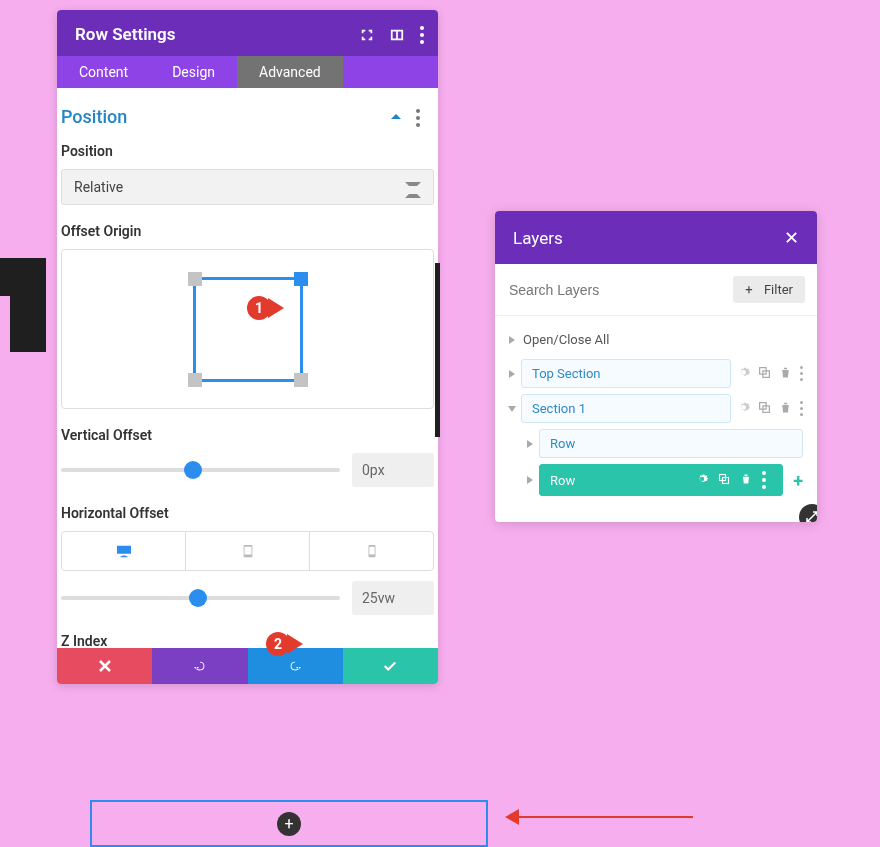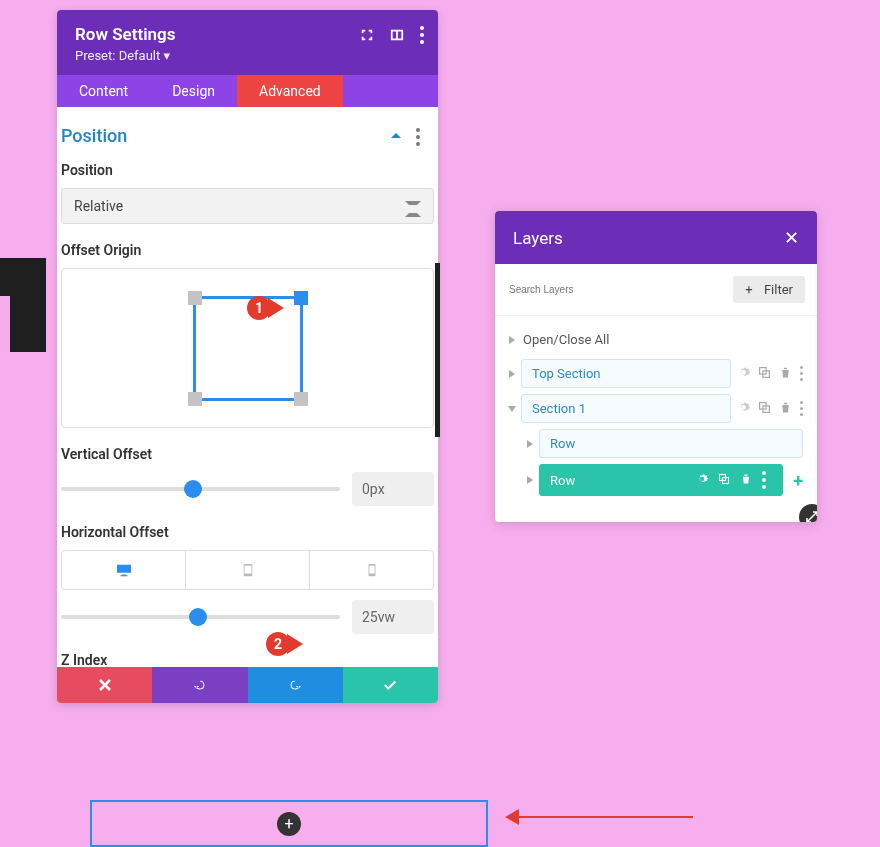--- a/index.html
+++ b/index.html
@@ -15,21 +15,21 @@
   .phdr{background:#6c2eb9;color:#fff;padding:14px 18px 12px;position:relative}
   .phdr h2{margin:0;font-size:17px;font-weight:600}
   .phdr .preset{font-size:13px;opacity:.9;margin-top:4px}
   .phdr .preset::after{content:" \25BE"}
   .hdr-icons{position:absolute;right:14px;top:16px;display:flex;gap:16px;align-items:center}
   .hdr-icons span svg{width:14px;height:14px;display:block;fill:#fff}
   .dots3{width:4px;display:flex;flex-direction:column;gap:3px}
   .dots3 i{display:block;width:4px;height:4px;border-radius:50%;background:#fff}
   .tabs{background:#8e43e7;display:flex;color:#fff;font-size:14px}
   .tabs .tab{padding:8px 22px;cursor:pointer}
-  .tabs .tab.active{background:#ef4444}
+  .tabs .tab.active{background:#737373}
   .body{padding:18px 4px 8px;max-height:560px;overflow:hidden;position:relative}
   .section-title{color:#2285c5;font-size:18px;font-weight:500;margin:0 0 16px}
   .section-toggle{position:absolute;right:18px;top:20px;display:flex;gap:14px;align-items:center}
   .section-toggle svg{width:12px;height:12px;fill:#2285c5}
   .section-toggle .dots3 i{background:#777}
   .label{font-size:14px;font-weight:600;color:#333;margin:18px 0 10px}
   .label.first{margin-top:0}
   .select{width:100%;height:36px;border:1px solid #ddd;border-radius:3px;background:#f2f2f2;padding:0 12px;font-size:14px;color:#444;position:relative;display:flex;align-items:center}
   .select::after{content:"";position:absolute;right:12px;top:12px;width:8px;height:8px;border-top:4px solid #888;border-bottom:4px solid #888;border-left:4px solid transparent;border-right:4px solid transparent}
   .origin-box{border:1px solid #ddd;border-radius:4px;height:160px;display:flex;align-items:center;justify-content:center;position:relative}
@@ -62,21 +62,21 @@
   .marker{position:absolute;display:flex;align-items:center;z-index:10}
   .marker .bubble{width:24px;height:24px;background:#e23b2e;color:#fff;border-radius:50%;display:flex;align-items:center;justify-content:center;font-size:14px;font-weight:bold}
   .marker .tail{width:0;height:0;border-top:10px solid transparent;border-bottom:10px solid transparent;border-left:16px solid #e23b2e;margin-left:-3px}
 
   
   .layers{position:absolute;left:495px;top:211px;width:322px;background:#fff;border-radius:4px;box-shadow:0 2px 12px rgba(0,0,0,.16);overflow:hidden}
   .lhdr{background:#6c2eb9;color:#fff;padding:16px 18px;display:flex;justify-content:space-between;align-items:center}
   .lhdr h3{margin:0;font-size:17px;font-weight:400}
   .lhdr .close{font-size:18px;cursor:pointer}
   .lsearch{padding:12px;border-bottom:1px solid #eee;display:flex;gap:8px;align-items:center}
-  .lsearch input{flex:1;border:none;font-size:10px;color:#4c1d95;background:transparent;outline:none}
+  .lsearch input{flex:1;border:none;font-size:14px;color:#4c1d95;background:transparent;outline:none}
   .filter-btn{background:#ebebeb;border-radius:3px;padding:6px 12px;font-size:13px;color:#444;display:flex;align-items:center;gap:4px;cursor:pointer}
   .llist{padding:10px 14px 20px}
   .tog-all{font-size:13px;color:#555;padding:6px 0 12px;display:flex;align-items:center;gap:8px}
   .tri{width:0;height:0;border-top:4px solid transparent;border-bottom:4px solid transparent;border-left:6px solid #aaa;display:inline-block}
   .tri.open{transform:rotate(90deg)}
   .layer-row{display:flex;align-items:center;gap:6px;margin-bottom:6px;position:relative}
   .layer-row .tri{margin-left:0}
   .layer-pill{flex:1;border:1px solid #cfe7f6;border-radius:3px;padding:6px 10px;font-size:13px;color:#2e8ac8;background:#f5fbff}
   .layer-pill.active{background:#29c4a9;color:#fff;border-color:#29c4a9}
   .row-icons{display:flex;gap:8px;align-items:center}
@@ -102,23 +102,20 @@
 <body>
 
 <div class="bg-shape">
   <div class="a"></div>
     <div class="b"></div>
 </div>
 
 <div class="panel">
   <div class="phdr">
     <h2>Row Settings</h2>
-    <div class="preset">
-      <span>Preset:</span> <span>Default</span>
-    </div>
     <div class="hdr-icons">
       <span>
           <svg viewBox="0 0 16 16">
             <path d="M2 2h4v2H4v2H2V2zm8 0h4v4h-2V4h-2V2zM2 10h2v2h2v2H2v-4zm12 0v4h-4v-2h2v-2h2z"></path>
           </svg>
         </span>
       <span>
           <svg viewBox="0 0 16 16">
             <path d="M1 2h14v12H1V2zm2 2v8h4V4H3zm6 0v8h4V4H9z"></path>
           </svg>

